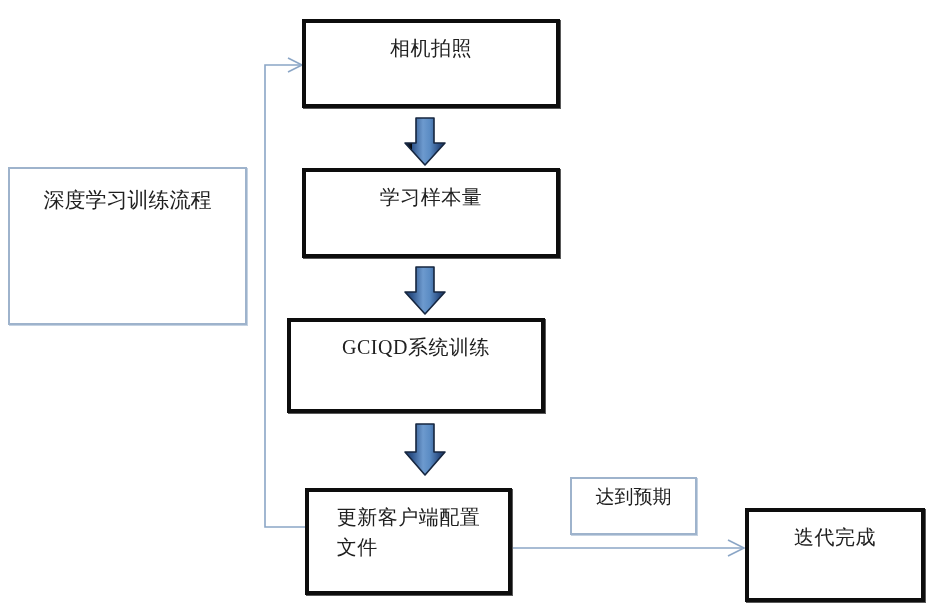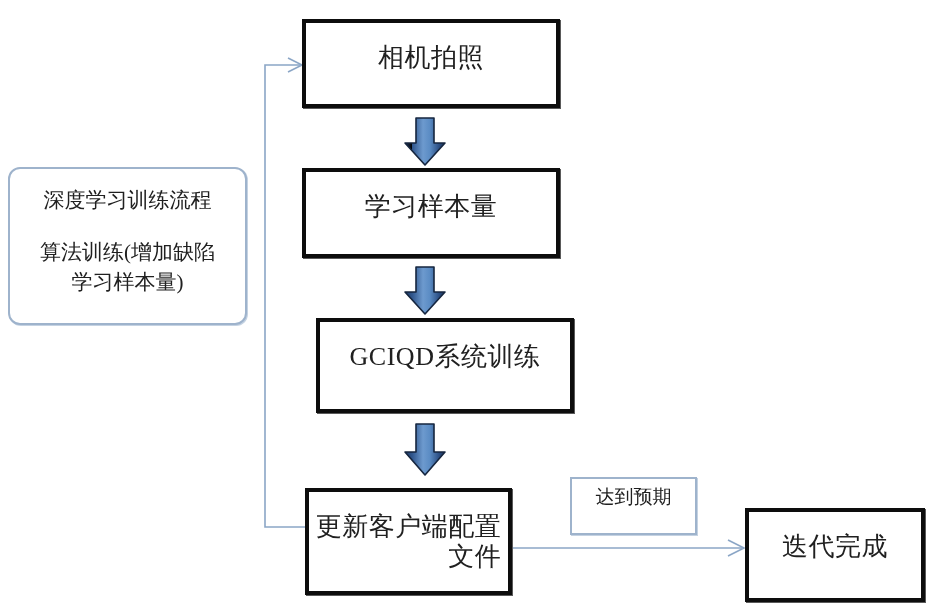--- a/index.html
+++ b/index.html
@@ -25,24 +25,24 @@
     justify-content: center;
   }
 
   
   .process {
     border: 4px solid #0d0d0d;
     box-shadow: 1px 1px 0 0 #5a5a5a;
   }
   .process .label {
     color: #202020;
-    font-size: 26px;
+    font-size: 20px;
     line-height: 30px;
-    text-align: right;
-    padding-top: 20px;
+    text-align: left;
+    padding-top: 10px;
     white-space: pre-line;
     letter-spacing: 0.5px;
   }
 
   
   .panel {
     border: 2px solid #9eb3cc;
     box-shadow: 1px 1px 0 0 #c4d2e2;
   }
 
@@ -112,35 +112,33 @@
       <path class="thin-line" d="M 305 527 L 265 527 L 265 65 L 300 65"></path>
       <path class="thin-head" d="M 288 58 L 302 65 L 288 72"></path>
     </g>
 
     <g>
       <path class="thin-line" d="M 512 548 L 742 548"></path>
       <path class="thin-head" d="M 728 540 L 744 548 L 728 556"></path>
     </g>
   </svg>
 
-  <div class="node panel" id="info-panel" style="left:8px; top:167px; width:239px; height:158px;border-radius:12px;">
+  <div class="node panel" id="info-panel" style="left:8px; top:167px; width:239px; height:158px;">
     <div class="line">深度学习训练流程</div>
-    <div class="line second">算法训练(增加缺陷
-学习样本量)</div>
   </div>
 
   <div class="node process" style="left:302px; top:19px; width:258px; height:89px;">
     <div class="label">相机拍照</div>
   </div>
 
   <div class="node process" style="left:302px; top:168px; width:258px; height:90px;">
     <div class="label">学习样本量</div>
   </div>
 
-  <div class="node process" style="left:316px; top:318px; width:258px; height:95px;">
+  <div class="node process" style="left:287px; top:318px; width:258px; height:95px;">
     <div class="label">GCIQD系统训练</div>
   </div>
 
   <div class="node process" style="left:305px; top:488px; width:207px; height:107px;">
     <div class="label">更新客户端配置
 文件</div>
   </div>
 
   <div class="node panel tag" style="left:570px; top:477px; width:127px; height:58px;">
     <div class="label">达到预期</div>

